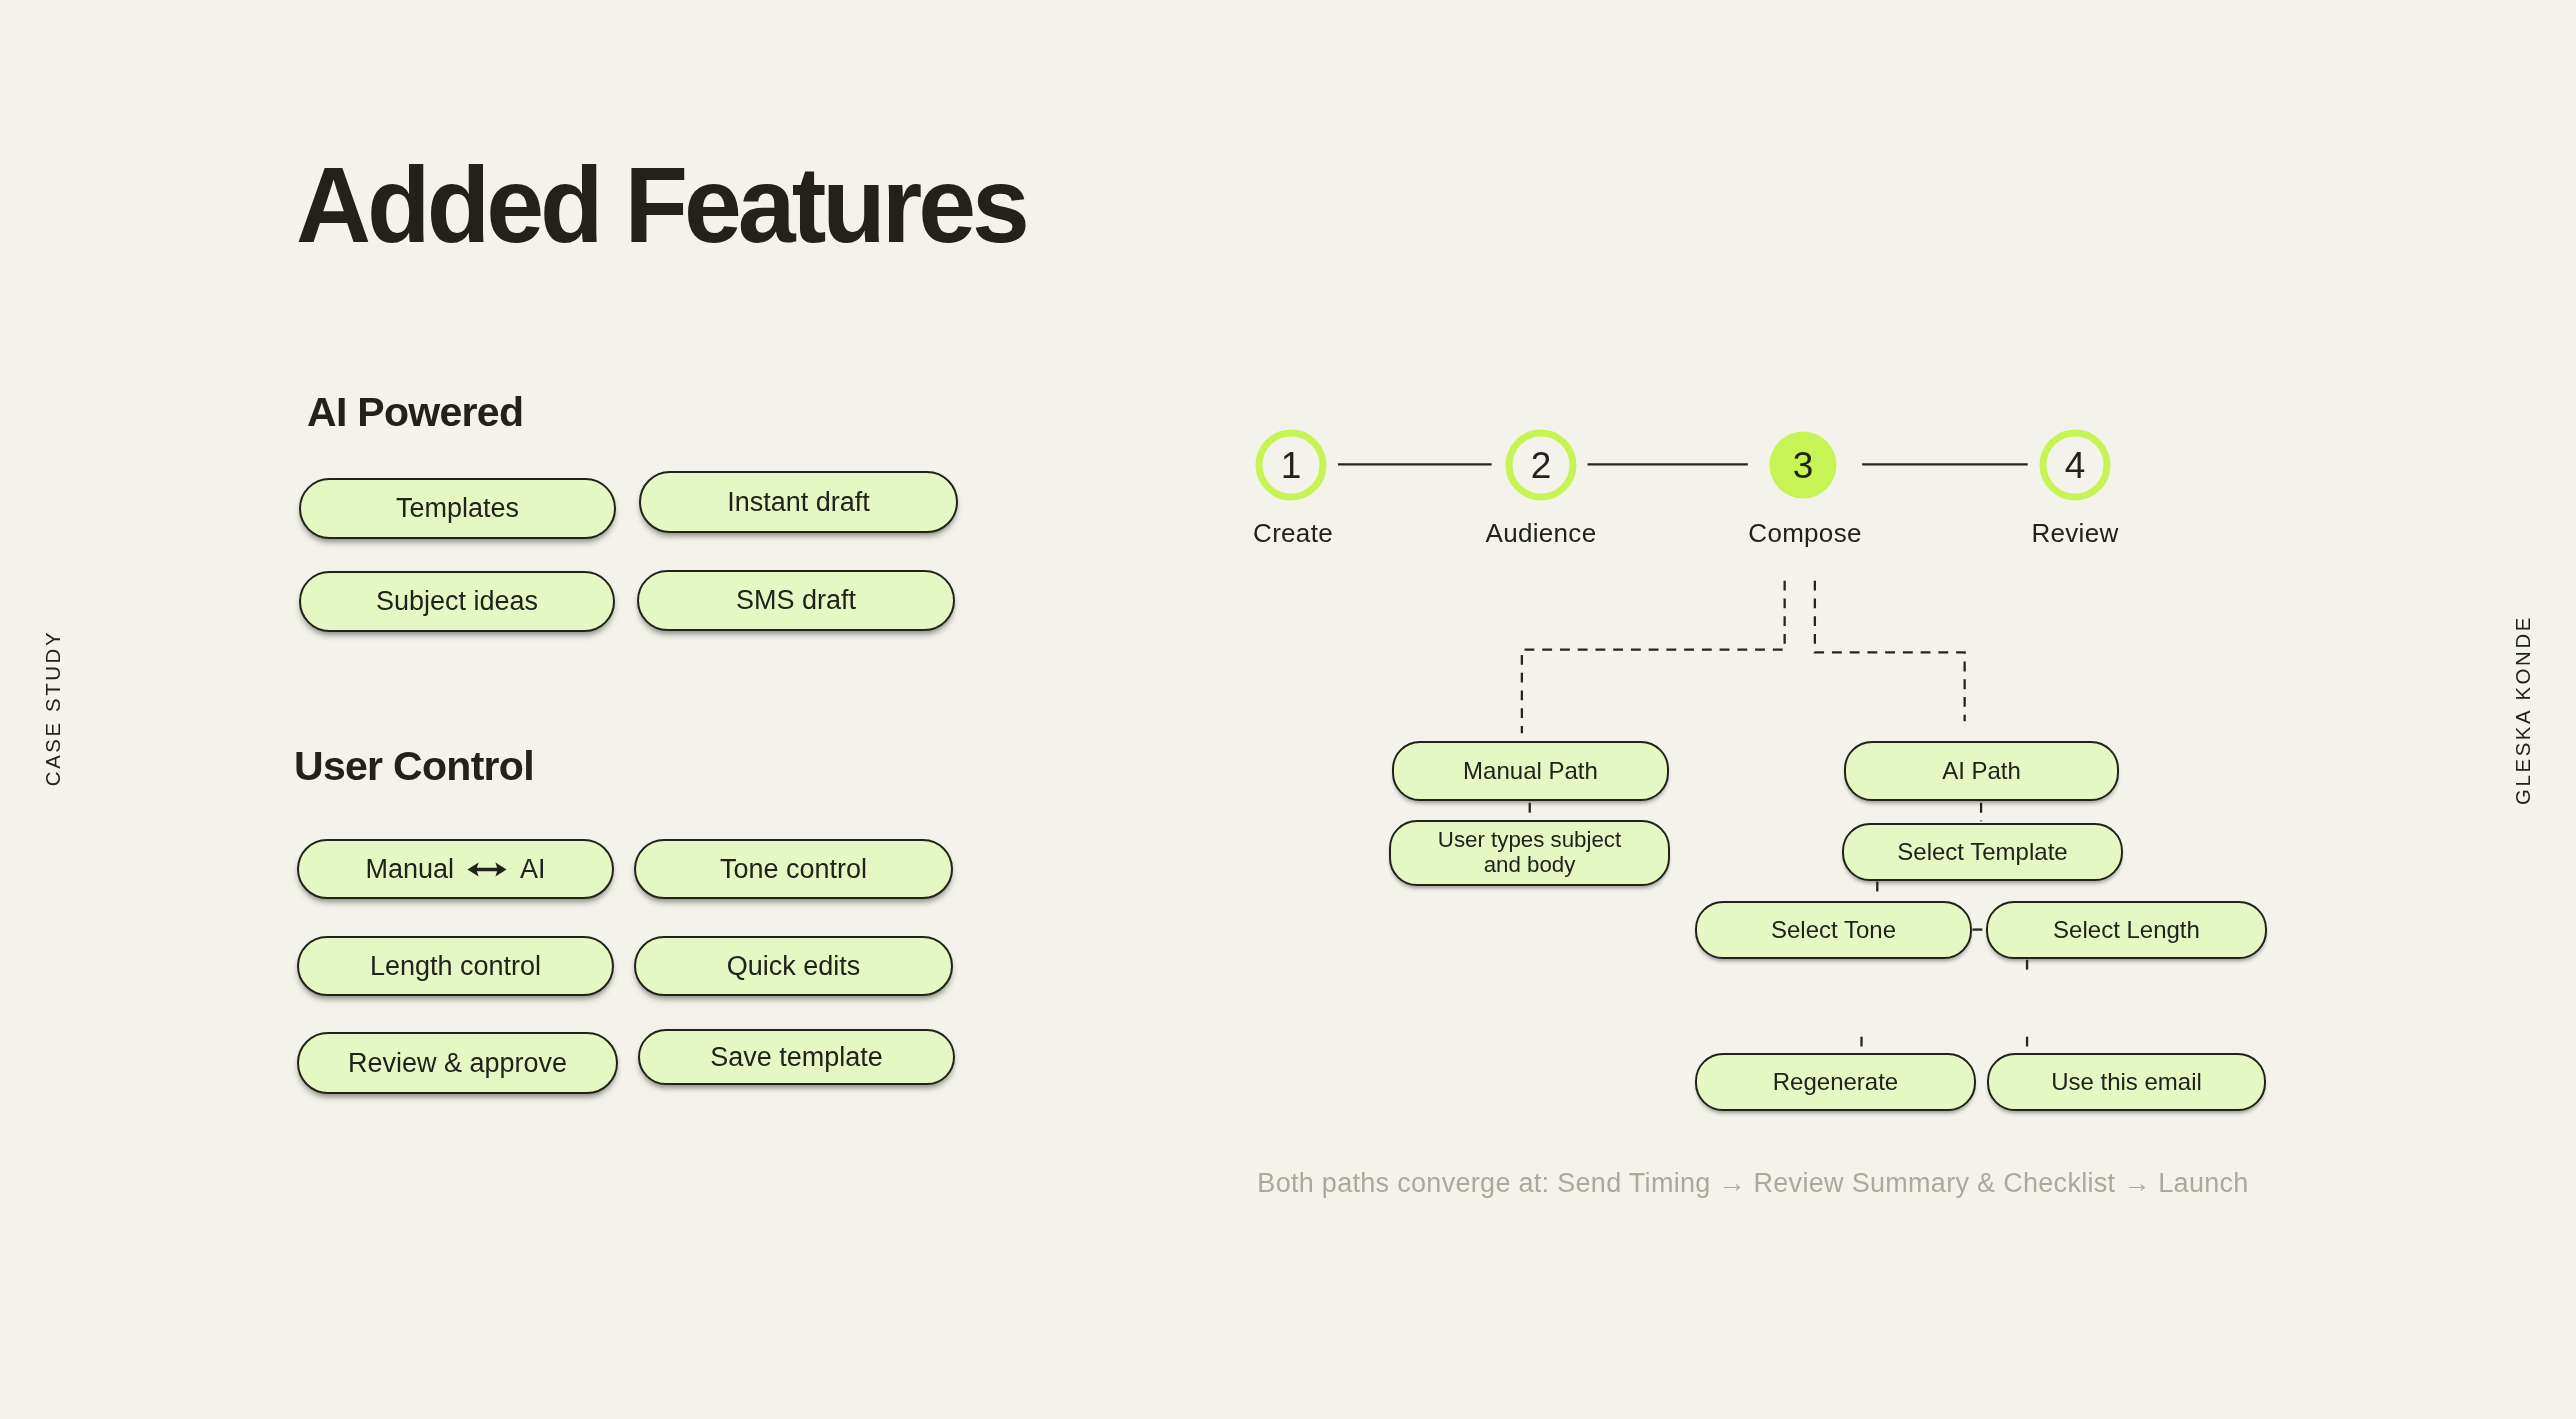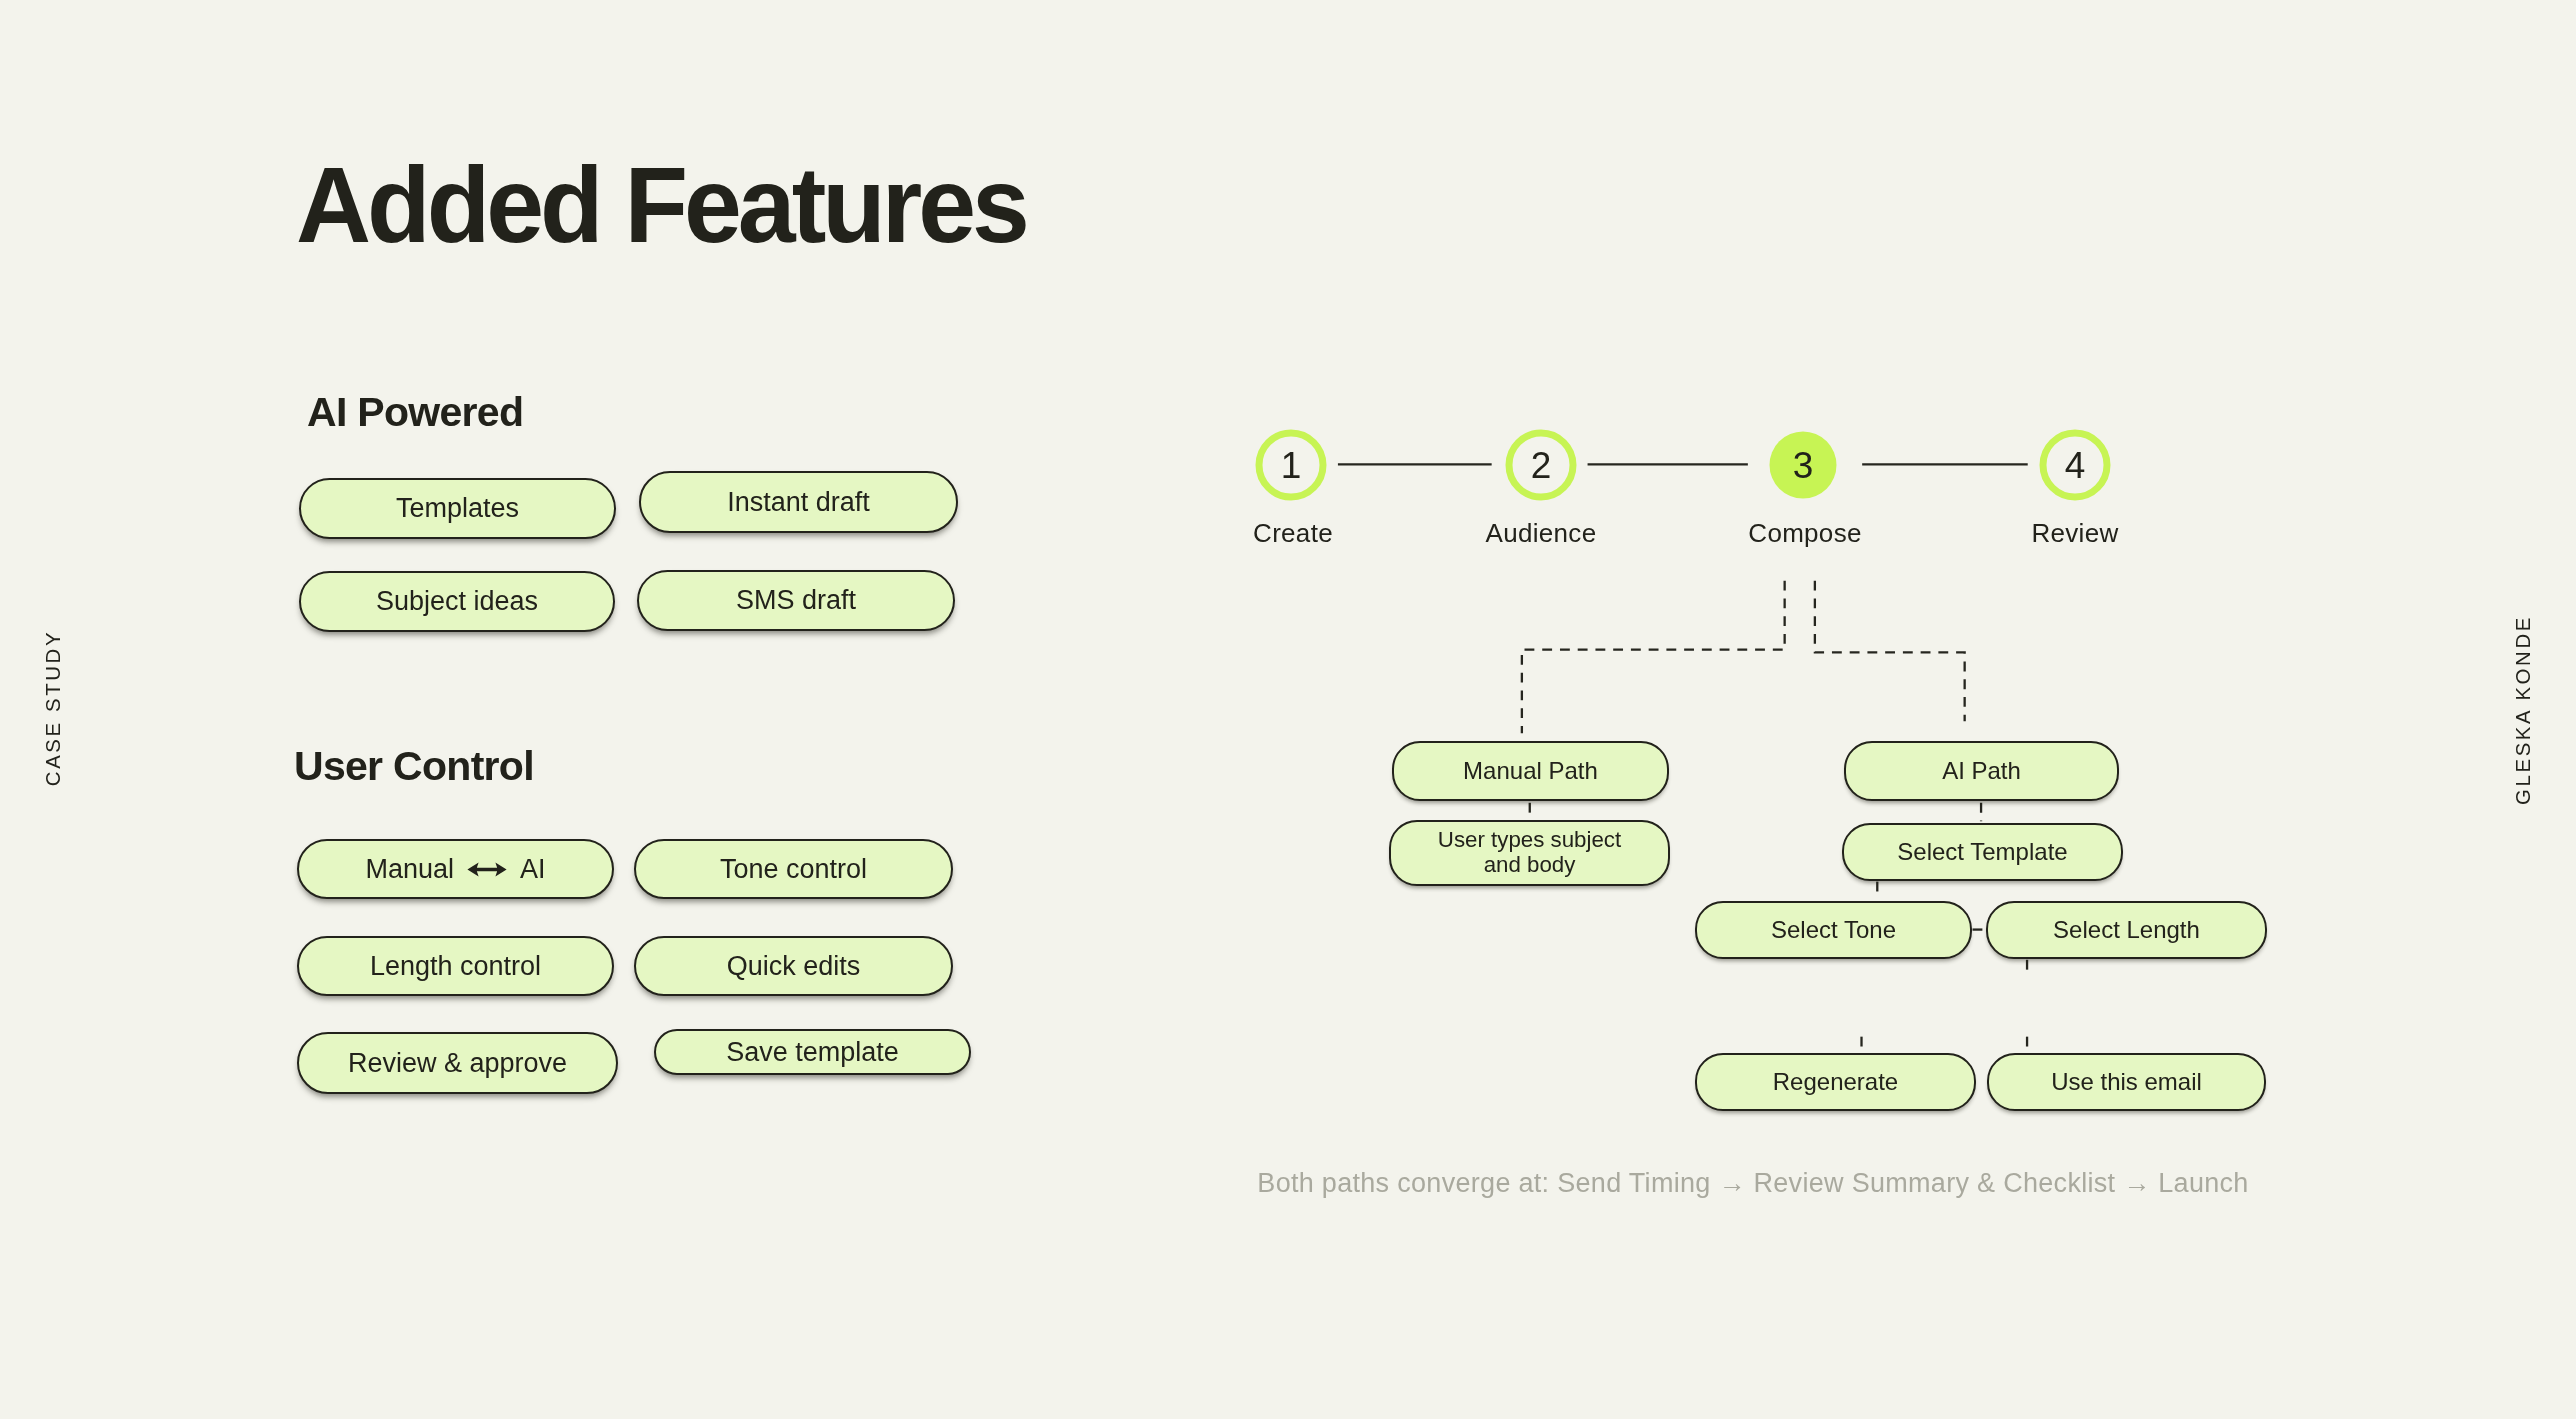--- a/index.html
+++ b/index.html
@@ -132,21 +132,21 @@
       <svg class="arrow-icon" viewBox="0 0 60 24">
         <path d="M2 12 L18 2 L15.5 9.5 L44.5 9.5 L42 2 L58 12 L42 22 L44.5 14.5 L15.5 14.5 L18 22 Z"></path>
       </svg>
     </span>
     <span>AI</span>
   </div>
   <div class="pill" style="left:634px;top:839px;width:319px;height:60px;">Tone control</div>
   <div class="pill" style="left:297px;top:936px;width:317px;height:60px;">Length control</div>
   <div class="pill" style="left:634px;top:936px;width:319px;height:60px;">Quick edits</div>
   <div class="pill" style="left:297px;top:1032px;width:321px;height:62px;">Review &amp; approve</div>
-  <div class="pill" style="left:654px;top:1029px;width:317px;height:46px;">Save template</div>
+  <div class="pill" style="left:638px;top:1029px;width:317px;height:56px;">Save template</div>
 
   <div class="step-circle" style="left:1291px;top:465px;">
       <span>1</span>
     </div>
   <div class="step-circle" style="left:1541px;top:465px;">
       <span>2</span>
     </div>
   <div class="step-circle active" style="left:1803px;top:465px;">
       <span>3</span>
     </div>

